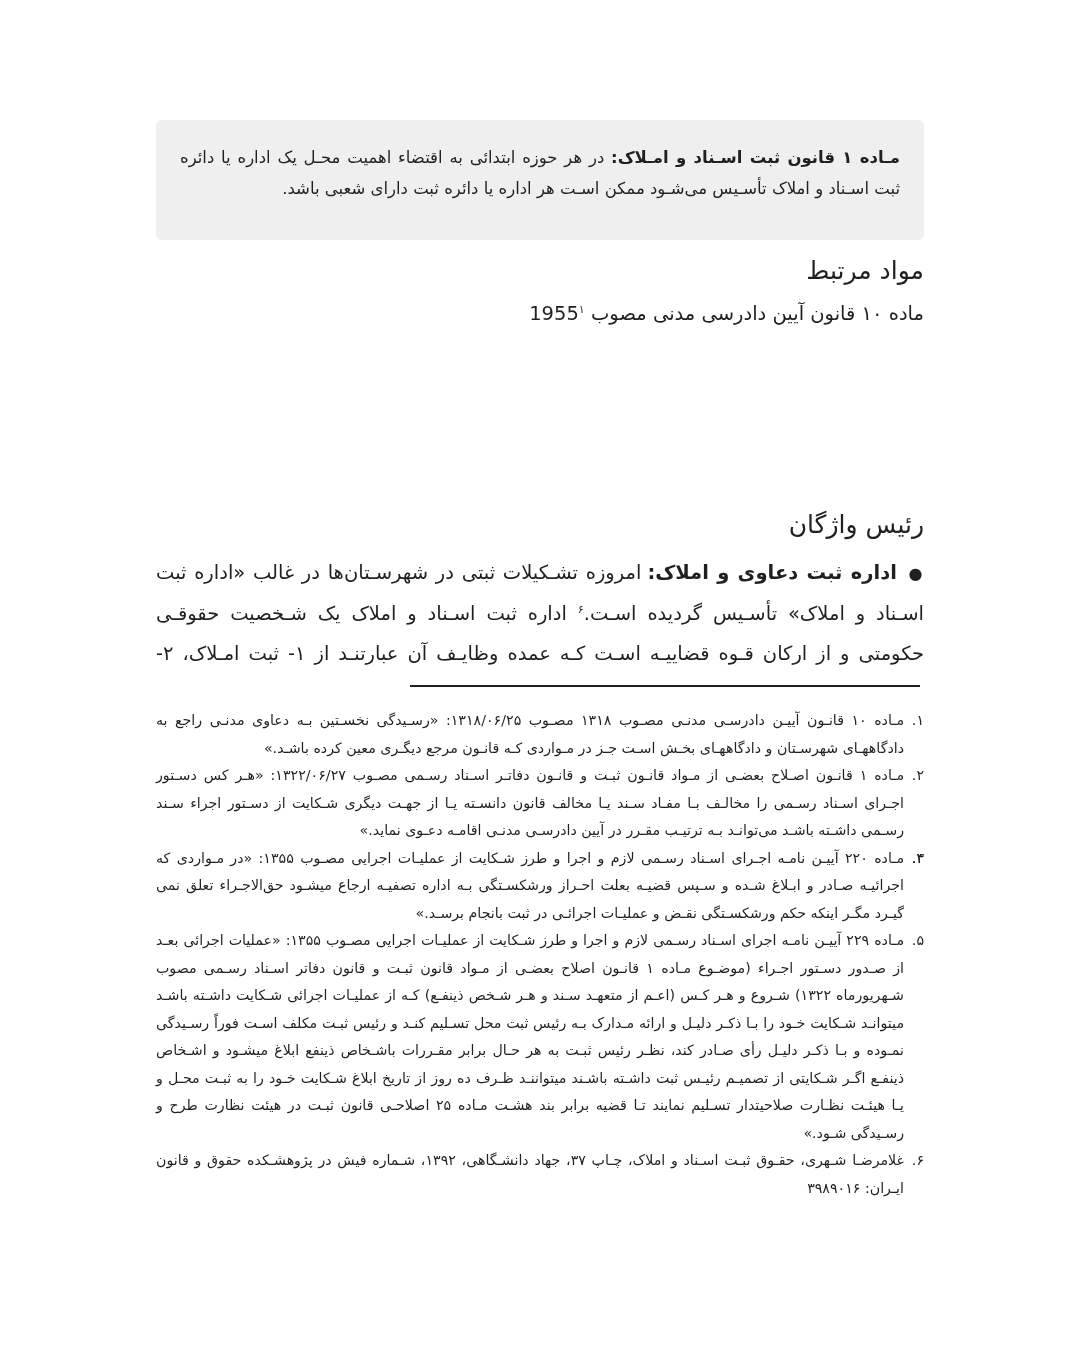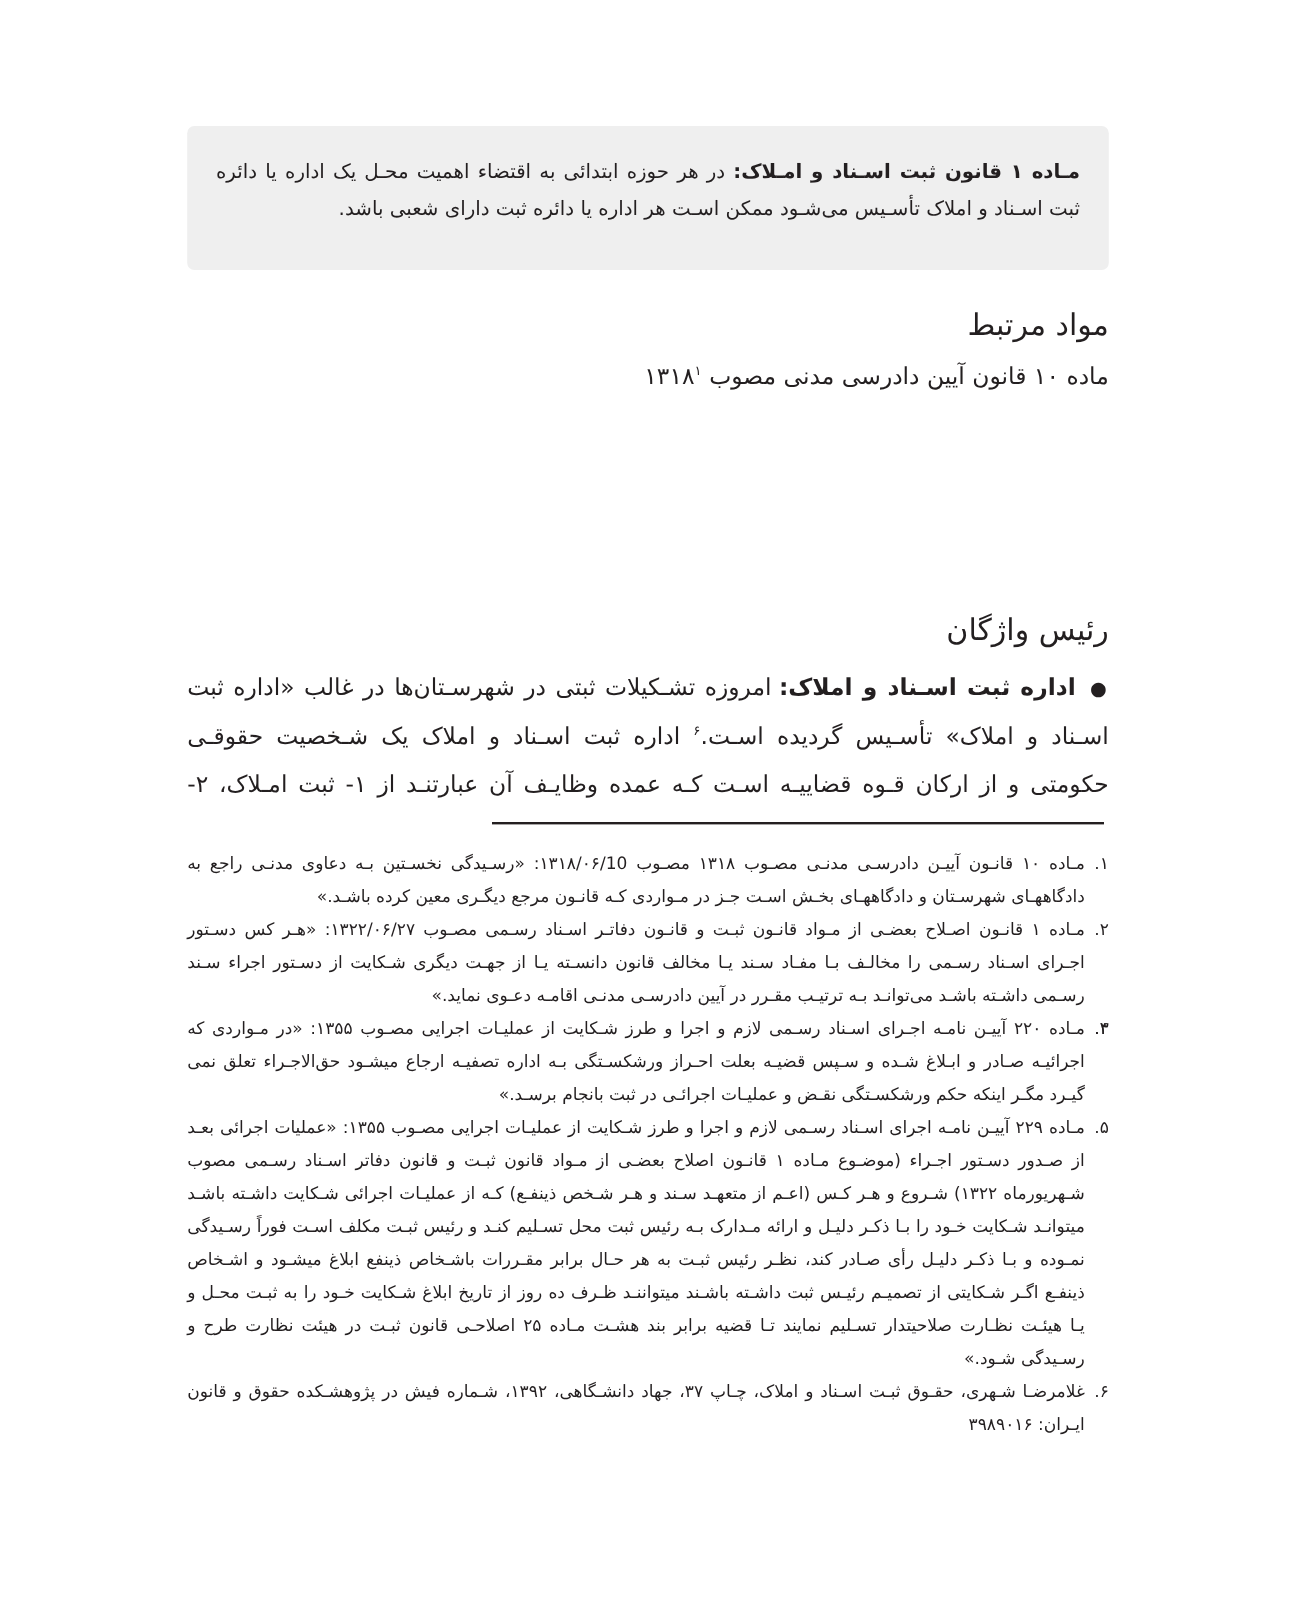--- a/index.html
+++ b/index.html
@@ -17,21 +17,21 @@
   }
   .page {
     position: absolute;
     left: 156px;
     top: 0;
     width: 768px;
     direction: rtl;
   }
   .box {
     position: absolute;
-    top: 105px;
+    top: 120px;
     left: 0;
     width: 768px;
     height: 120px;
     background: #efefef;
     border-radius: 6px;
     box-sizing: border-box;
     padding: 22px 24px 0 24px;
     font-size: 16.5px;
     line-height: 31px;
     text-align: justify;
@@ -111,35 +111,35 @@
 <div class="page">
 
   <div class="box">
     <b>مـاده ۱ قانون ثبت اسـناد و امـلاک:</b><span> در هر حوزه ابتدائی به اقتضاء اهمیت محـل یک اداره یا دائره ثبت اسـناد و املاک تأسـیس می‌شـود ممکن اسـت هر اداره یا دائره ثبت دارای شعبی باشد.</span>
   </div>
 
   <h2 class="h-related">مواد مرتبط</h2>
 
   <ul class="related">
     <li>
-      <span>ماده ۱۰ قانون آیین دادرسی مدنی مصوب ۱۳۱۸</span><sup>۱</sup>
+      <span>ماده ۱۰ قانون آیین دادرسی مدنی مصوب 1955</span><sup>۱</sup>
     </li>
   </ul>
 
   <h2 class="h-glossary">رئیس واژگان</h2>
 
   <p class="gloss">
     <span class="bullet">●</span>
-    <b>اداره ثبت اسـناد و املاک:</b><span> امروزه تشـکیلات ثبتی در شهرسـتان‌ها در غالب «اداره ثبت اسـناد و املاک» تأسـیس گردیده اسـت.</span><sup>۶</sup><span> اداره ثبت اسـناد و املاک یک شـخصیت حقوقـی حکومتی و از ارکان قـوه قضاییـه اسـت کـه عمده وظایـف آن عبارتنـد از ۱- ثبت امـلاک، ۲- اجرای مفاد اسـناد</span>
+    <b>اداره ثبت دعاوی و املاک:</b><span> امروزه تشـکیلات ثبتی در شهرسـتان‌ها در غالب «اداره ثبت اسـناد و املاک» تأسـیس گردیده اسـت.</span><sup>۶</sup><span> اداره ثبت اسـناد و املاک یک شـخصیت حقوقـی حکومتی و از ارکان قـوه قضاییـه اسـت کـه عمده وظایـف آن عبارتنـد از ۱- ثبت امـلاک، ۲- اجرای مفاد اسـناد</span>
   </p>
 
   <div class="divider"></div>
 
   <ol class="footnotes">
-    <li><span class="fn-num">۱.</span><span>مـاده ۱۰ قانـون آییـن دادرسـی مدنـی مصـوب ۱۳۱۸ مصـوب ۱۳۱۸/۰۶/10: «رسـیدگی نخسـتین بـه دعاوی مدنـی راجع به دادگاههـای شهرسـتان و دادگاههـای بخـش اسـت جـز در مـواردی کـه قانـون مرجع دیگـری معین کرده باشـد.»</span></li>
+    <li><span class="fn-num">۱.</span><span>مـاده ۱۰ قانـون آییـن دادرسـی مدنـی مصـوب ۱۳۱۸ مصـوب ۱۳۱۸/۰۶/۲۵: «رسـیدگی نخسـتین بـه دعاوی مدنـی راجع به دادگاههـای شهرسـتان و دادگاههـای بخـش اسـت جـز در مـواردی کـه قانـون مرجع دیگـری معین کرده باشـد.»</span></li>
     <li><span class="fn-num">۲.</span><span>مـاده ۱ قانـون اصـلاح بعضـی از مـواد قانـون ثبـت و قانـون دفاتـر اسـناد رسـمی مصـوب ۱۳۲۲/۰۶/۲۷: «هـر کس دسـتور اجـرای اسـناد رسـمی را مخالـف بـا مفـاد سـند یـا مخالف قانون دانسـته یـا از جهـت دیگری شـکایت از دسـتور اجراء سـند رسـمی داشـته باشـد می‌توانـد بـه ترتیـب مقـرر در آیین دادرسـی مدنـی اقامـه دعـوی نماید.»</span></li>
     <li><span class="fn-num">۳.</span></li>
     <li><span class="fn-num">۴.</span><span>مـاده ۲۲۰ آییـن نامـه اجـرای اسـناد رسـمی لازم و اجرا و طرز شـکایت از عملیـات اجرایی مصـوب ۱۳۵۵: «در مـواردی که اجرائیـه صـادر و ابـلاغ شـده و سـپس قضیـه بعلت احـراز ورشکسـتگی بـه اداره تصفیـه ارجاع میشـود حق‌الاجـراء تعلق نمی گیـرد مگـر اینکه حکم ورشکسـتگی نقـض و عملیـات اجرائـی در ثبت بانجام برسـد.»</span></li>
     <li><span class="fn-num">۵.</span><span>مـاده ۲۲۹ آییـن نامـه اجرای اسـناد رسـمی لازم و اجرا و طرز شـکایت از عملیـات اجرایی مصـوب ۱۳۵۵: «عملیات اجرائی بعـد از صـدور دسـتور اجـراء (موضـوع مـاده ۱ قانـون اصلاح بعضـی از مـواد قانون ثبـت و قانون دفاتر اسـناد رسـمی مصوب شـهریورماه ۱۳۲۲) شـروع و هـر کـس (اعـم از متعهـد سـند و هـر شـخص ذینفـع) کـه از عملیـات اجرائی شـکایت داشـته باشـد میتوانـد شـکایت خـود را بـا ذکـر دلیـل و ارائه مـدارک بـه رئیس ثبت محل تسـلیم کنـد و رئیس ثبـت مکلف اسـت فوراً رسـیدگی نمـوده و بـا ذکـر دلیـل رأی صـادر کند، نظـر رئیس ثبـت به هر حـال برابر مقـررات باشـخاص ذینفع ابلاغ میشـود و اشـخاص ذینفـع اگـر شـکایتی از تصمیـم رئیـس ثبت داشـته باشـند میتواننـد ظـرف ده روز از تاریخ ابلاغ شـکایت خـود را به ثبـت محـل و یـا هیئـت نظـارت صلاحیتدار تسـلیم نمایند تـا قضیه برابر بند هشـت مـاده ۲۵ اصلاحـی قانون ثبـت در هیئت نظارت طرح و رسـیدگی شـود.»</span></li>
     <li><span class="fn-num">۶.</span><span>غلامرضـا شـهری، حقـوق ثبـت اسـناد و املاک، چـاپ ۳۷، جهاد دانشـگاهی، ۱۳۹۲، شـماره فیش در پژوهشـکده حقوق و قانون ایـران: ۳۹۸۹۰۱۶</span></li>
   </ol>
 
 </div>
 
 </body></html>

